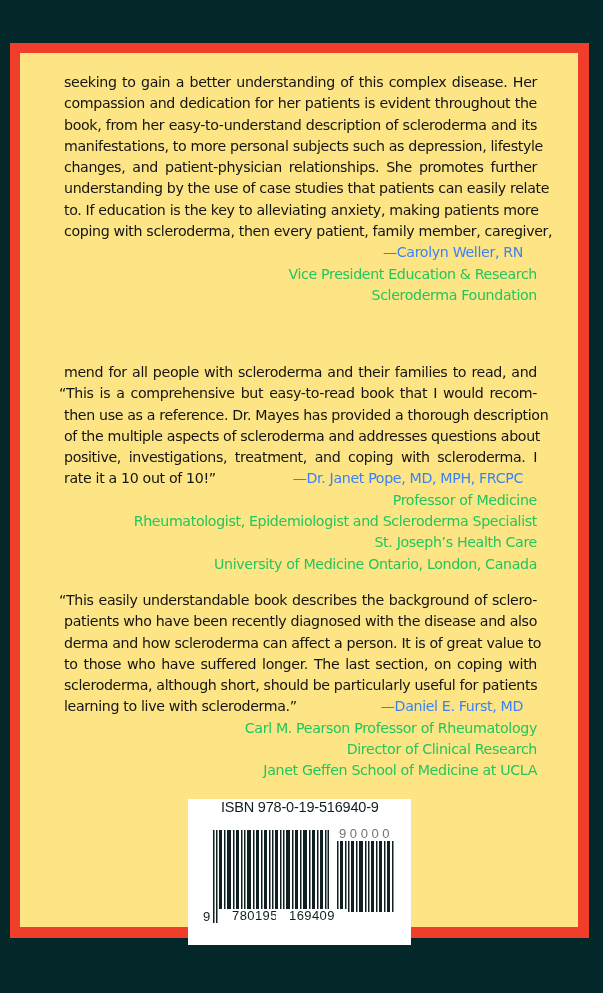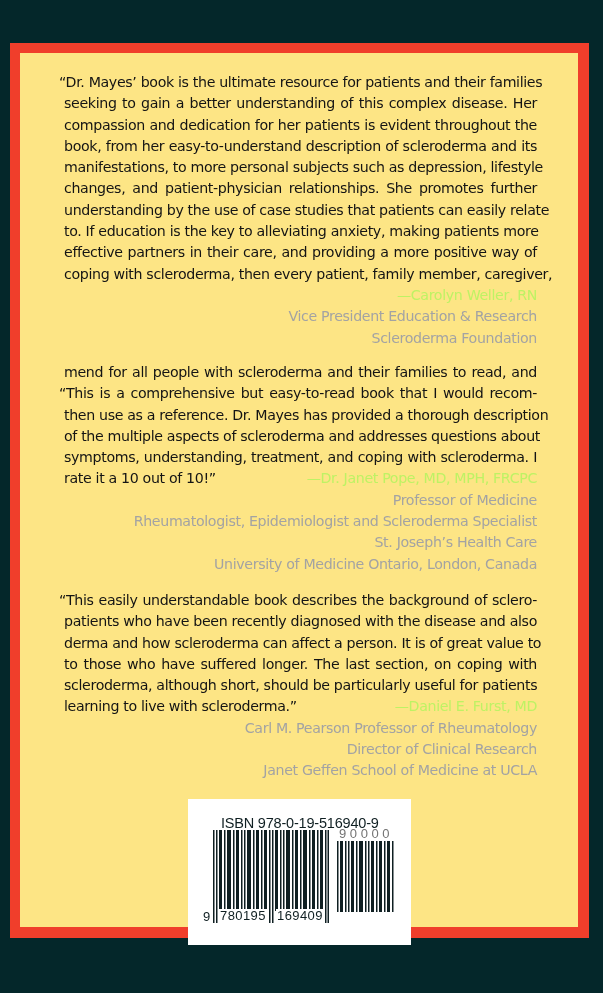--- a/index.html
+++ b/index.html
@@ -54,44 +54,44 @@
     line-height: 21.3px;
   }
   .attrib-row .tail {
     position: absolute;
     left: 0;
     top: 0;
     white-space: nowrap;
   }
   .attrib-row .name {
     position: absolute;
-    right: 0;
+    right: 14px;
     top: 0;
     white-space: nowrap;
-    color: #bef264;
+    color: #3b82f6;
   }
   .affil {
     height: 21.3px;
     line-height: 21.3px;
     text-align: right;
     white-space: nowrap;
-    color: #a3a3a3;
+    color: #22c55e;
   }
   .barcode-box {
     position: absolute;
     left: 188px;
     top: 799px;
     width: 223px;
     height: 146px;
     background: #ffffff;
   }
   .isbn-text {
     position: absolute;
     left: 33px;
-    top: 16px;
+    top: 0;
     font-family: "Liberation Sans", sans-serif;
     font-size: 14.5px;
     color: #0f1f22;
     letter-spacing: -0.2px;
     white-space: nowrap;
   }
   .barcode-main {
     position: absolute;
     left: 25px;
     top: 31px;
@@ -124,60 +124,58 @@
     color: #0f1f22;
   }
   .main-digits-a, .main-digits-b {
     position: absolute;
     top: 110px;
     font-family: "Liberation Sans", sans-serif;
     font-size: 13px;
     letter-spacing: 0.4px;
     color: #0f1f22;
     background: #ffffff;
-    padding: 0 1px;
+    padding: 0 13px;
     line-height: 14px;
     white-space: nowrap;
   }
   .main-digits-a { left: 31px; }
   .main-digits-b { left: 88px; }
 </style>
 </head>
 <body>
 
 <div class="red-frame"></div>
 <div class="yellow-panel"></div>
 
 <div class="blurb" style="top:72px;">
   <div class="quote-text">
-    <div class="line first">“Dr. Mayes’ book is the ultimate resource for patients and their families</div>
     <div class="line">seeking to gain a better understanding of this complex disease. Her</div>
     <div class="line">compassion and dedication for her patients is evident throughout the</div>
     <div class="line">book, from her easy-to-understand description of scleroderma and its</div>
     <div class="line">manifestations, to more personal subjects such as depression, lifestyle</div>
     <div class="line">changes, and patient-physician relationships. She promotes further</div>
     <div class="line">understanding by the use of case studies that patients can easily relate</div>
     <div class="line">to. If education is the key to alleviating anxiety, making patients more</div>
-    <div class="line">effective partners in their care, and providing a more positive way of</div>
     <div class="line">coping with scleroderma, then every patient, family member, caregiver,</div>
   </div>
   <div class="attrib-row">
     <span class="name">—Carolyn Weller, RN</span>
   </div>
   <div class="affil">Vice President Education &amp; Research</div>
   <div class="affil">Scleroderma Foundation</div>
 </div>
 
 <div class="blurb" style="top:362px;">
   <div class="quote-text">
     <div class="line">mend for all people with scleroderma and their families to read, and</div>
     <div class="line first">“This is a comprehensive but easy-to-read book that I would recom-</div>
     <div class="line">then use as a reference. Dr. Mayes has provided a thorough description</div>
     <div class="line">of the multiple aspects of scleroderma and addresses questions about</div>
-    <div class="line">symptoms, understanding, treatment, and coping with scleroderma. I</div>
+    <div class="line">positive, investigations, treatment, and coping with scleroderma. I</div>
   </div>
   <div class="attrib-row">
     <span class="tail">rate it a 10 out of 10!”</span>
     <span class="name">—Dr. Janet Pope, MD, MPH, FRCPC</span>
   </div>
   <div class="affil">Professor of Medicine</div>
   <div class="affil">Rheumatologist, Epidemiologist and Scleroderma Specialist</div>
   <div class="affil">St. Joseph’s Health Care</div>
   <div class="affil">University of Medicine Ontario, London, Canada</div>
 </div>

